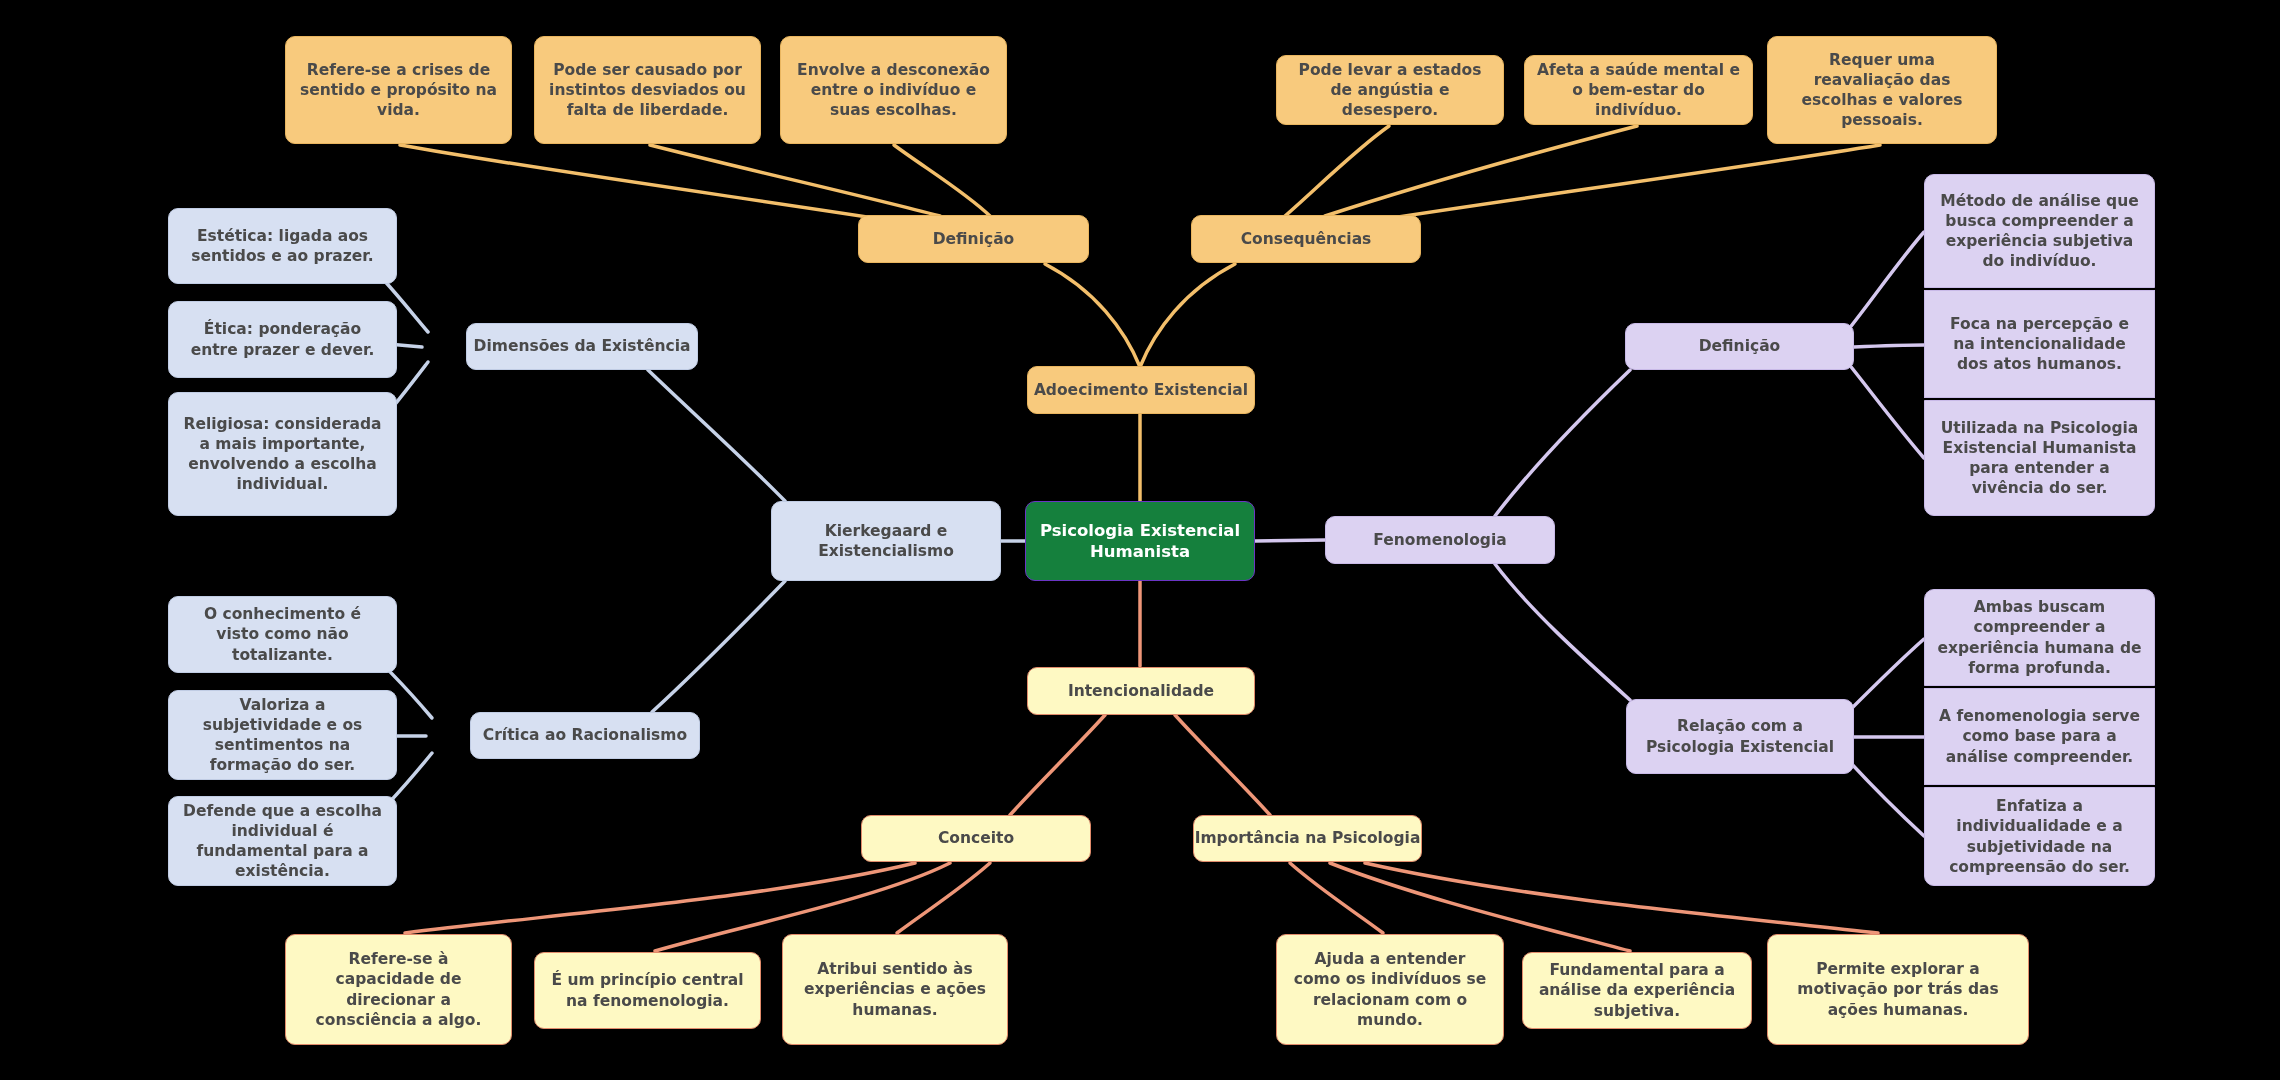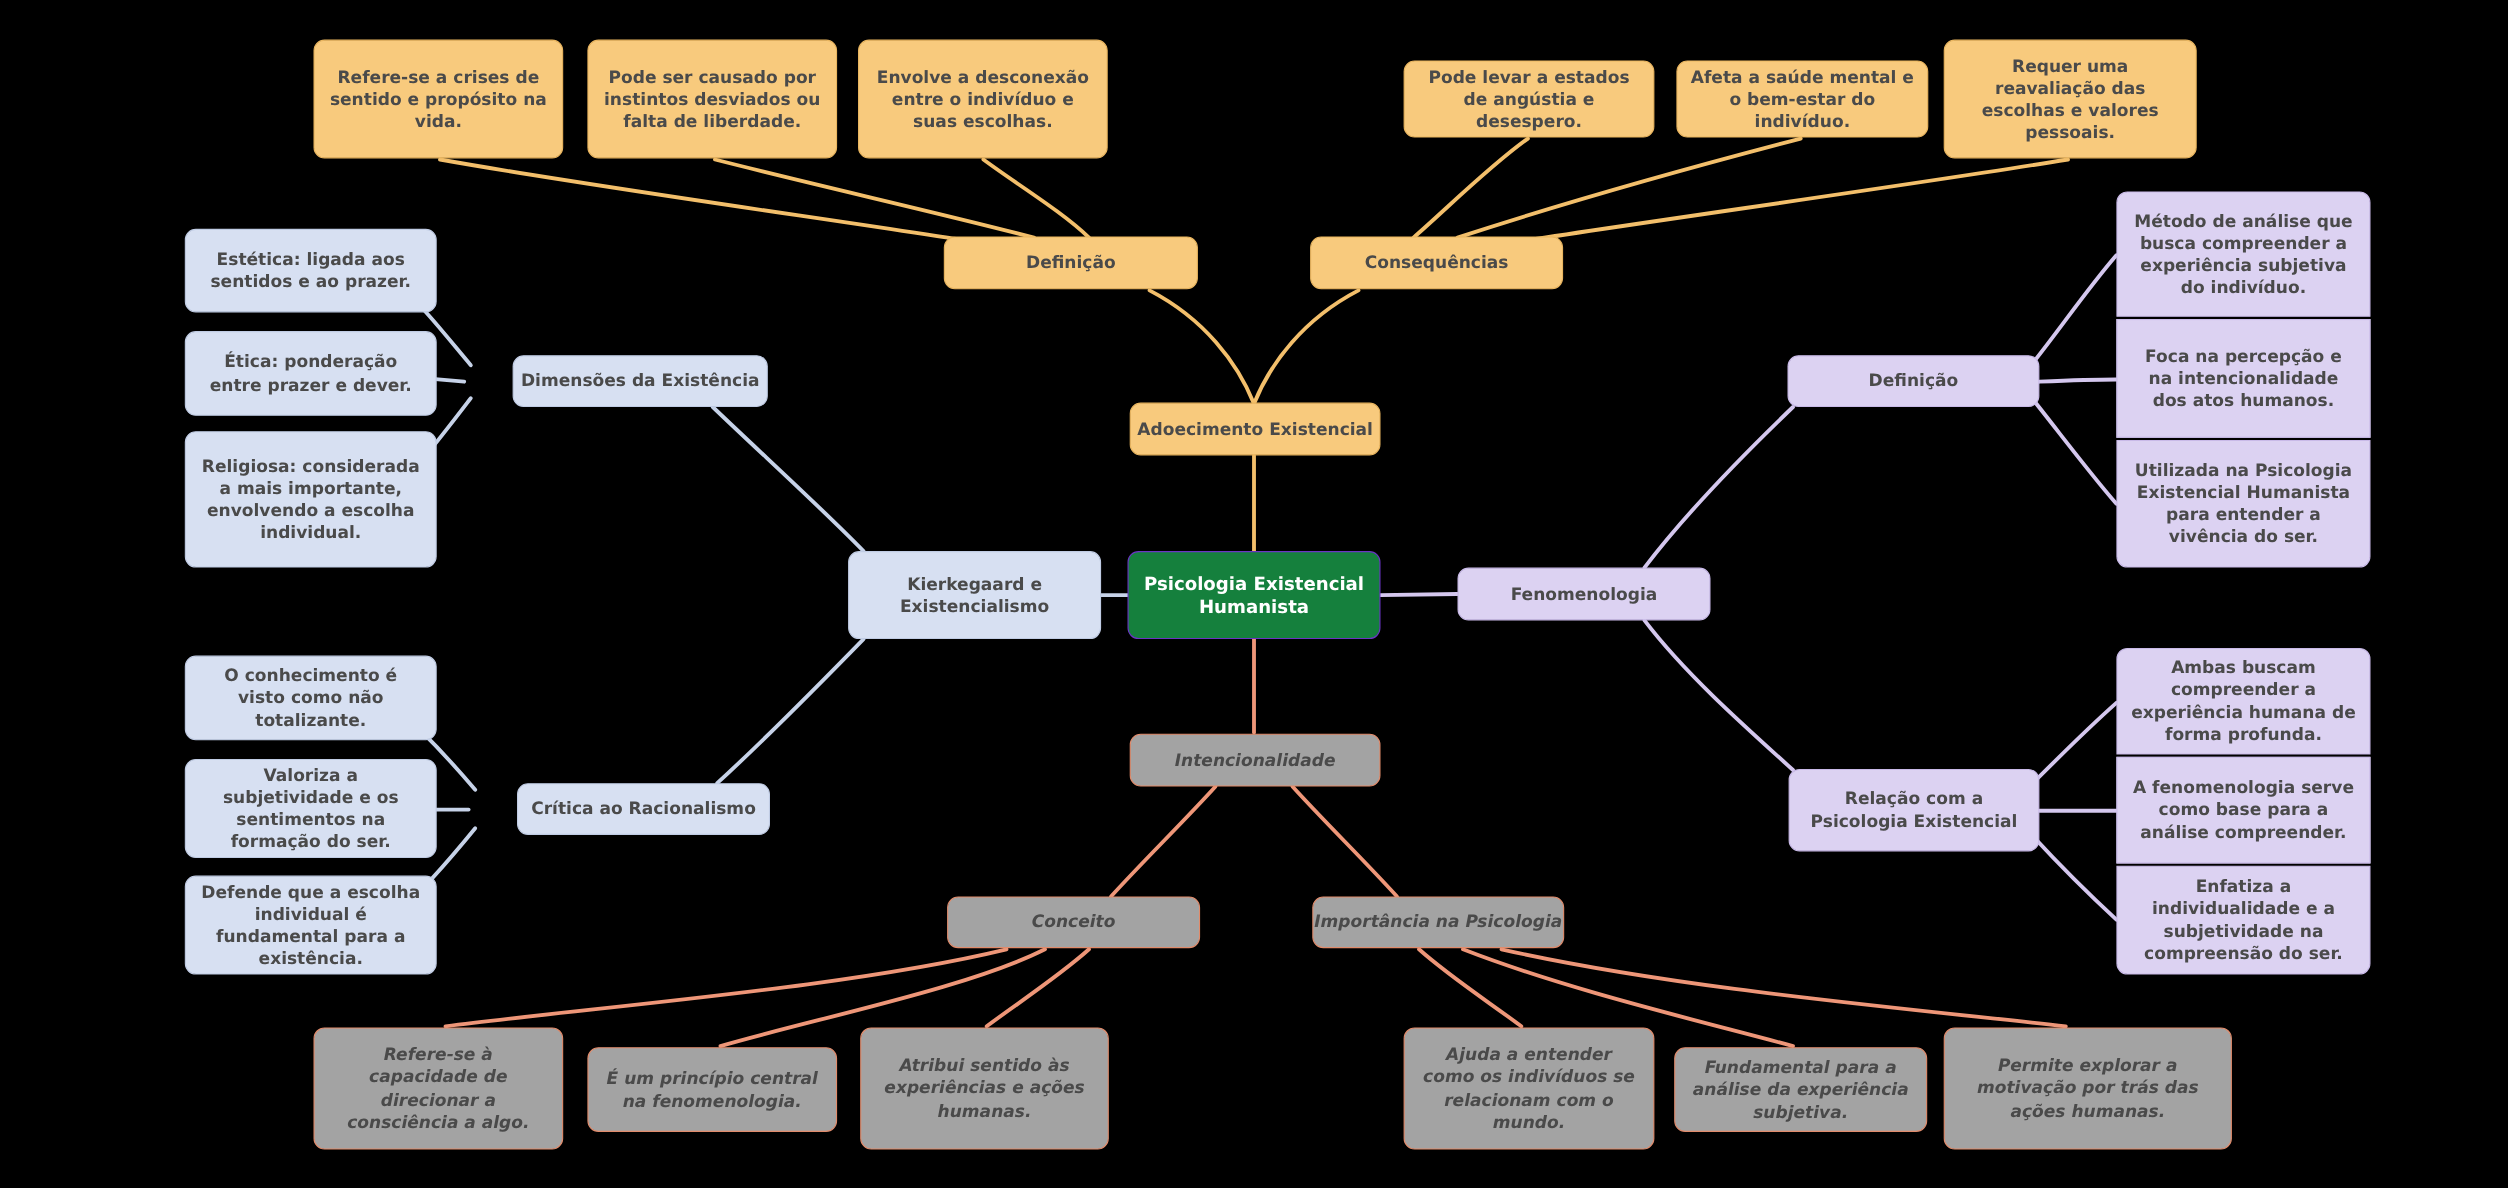--- a/index.html
+++ b/index.html
@@ -29,21 +29,21 @@
   .branch-title { font-size: 15.5px; white-space: nowrap; padding: 4px 8px; }
   .root-node {
     background: #15803d;
     color: #ffffff;
     font-size: 16.5px;
     border: 1px solid #6a35c4;
   }
   .orange   { background: #f8ca7d; border: 1px solid #e9b55f; }
   .blue     { background: #d7e0f2; border: 1px solid #c0cce4; margin-left: 44px; }
   .lavender { background: #dcd2f2; border: 1px solid #c9bae8; }
-  .salmon   { background: #a3a3a3; border: 1px solid #e18b6b; font-style: italic; }
+  .salmon   { background: #fef9c3; border: 1px solid #e18b6b; }
 </style>
 </head>
 <body>
 
 <div class="canvas">
 
   <svg class="edges" width="2280" height="1080" viewBox="0 0 2280 1080">
     <g fill="none" stroke="#f3bf6b" stroke-width="3.5" stroke-linecap="round">
       <path d="M1140,501 L1140,414"></path>
       <path d="M1140,367 C1125,330 1095,290 1045,264"></path>

